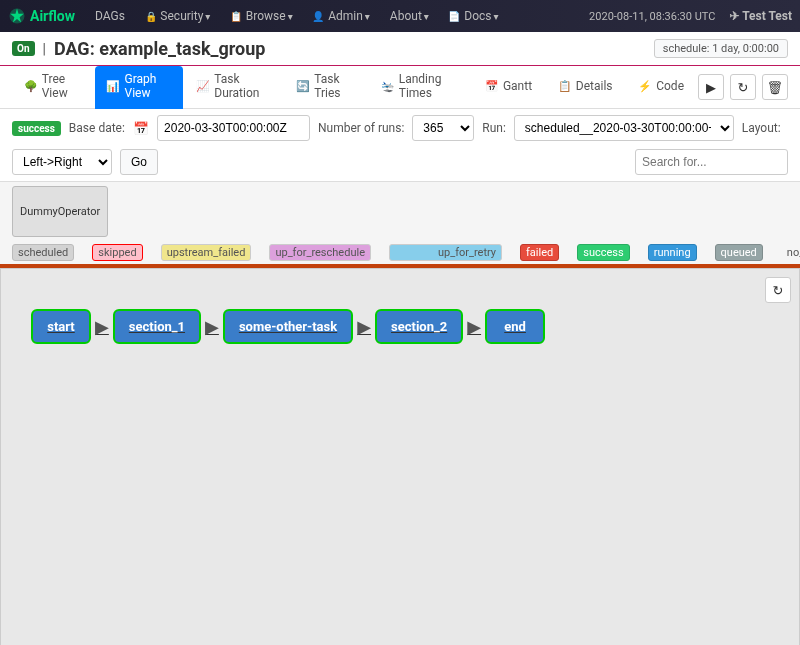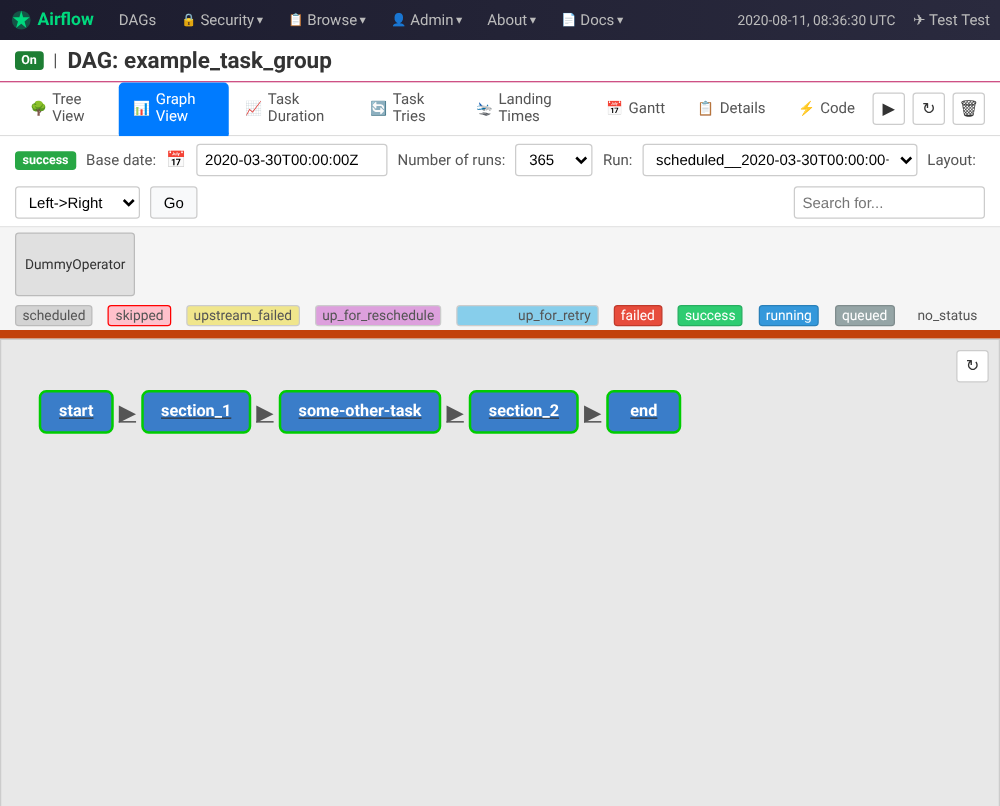--- a/index.html
+++ b/index.html
@@ -30,21 +30,21 @@
       padding: 0 8px;
       color: #bbb;
       cursor: pointer;
       height: 22px;
       display: flex;
       align-items: center;
       font-size: 12px;
     }
     .top-nav .spacer { flex: 1; }
     .top-nav .datetime { color: #bbb; font-size: 11px; }
-    .top-nav .user-info { color: #bbb; font-size: 12px; padding-left: 10px; }
+    .top-nav .user-info { color: #bbb; font-size: 12px; padding-left: 10px; font-weight: bold; }
 
     
     .dag-header {
       background: #fff;
       border-bottom: 1px solid #be185d;
       padding: 6px 12px;
       display: flex;
       align-items: center;
       gap: 8px;
     }
@@ -192,23 +192,23 @@
       padding: 18px 7px;
       color: #333;
     }
 
     
     .status-legend {
       background: #f5f5f5;
       padding: 3px 12px;
       display: flex;
       align-items: center;
-      justify-content: space-between;
-      gap: 2px;
-      border-bottom: 7px solid #c2410c;
+      justify-content: flex-start;
+      gap: 18px;
+      border-bottom: 4px solid #c2410c;
     }
     .legend-item {
       font-size: 11px;
       padding: 1px 5px;
       border-radius: 3px;
       border: 1px solid transparent;
     }
     .legend-scheduled { background: #d3d3d3; color: #555; border-color: #bbb; }
     .legend-skipped { background: #ffc0cb; color: #555; border-color: #f00; }
     .legend-upstream-failed { background: #f0e68c; color: #555; border-color: #ccc; }
@@ -334,20 +334,21 @@
   <span class="user-info">✈ <span>Test Test</span></span>
 </nav>
 
 <div class="dag-header">
   <span class="dag-toggle">On</span>
   <span style="font-size:14px;color:#555;">|</span>
   <span class="dag-title">
     <span>DAG:</span>
     <span>example_task_group</span>
   </span>
+  <div class="schedule-badge">schedule: 1 day, 0:00:00</div>
 </div>
 
 <div class="tabs-bar">
   <div class="tab">
     <span class="tab-icon">🌳</span>
     <span>Tree View</span>
   </div>
   <div class="tab active">
     <span class="tab-icon">📊</span>
     <span>Graph View</span>

